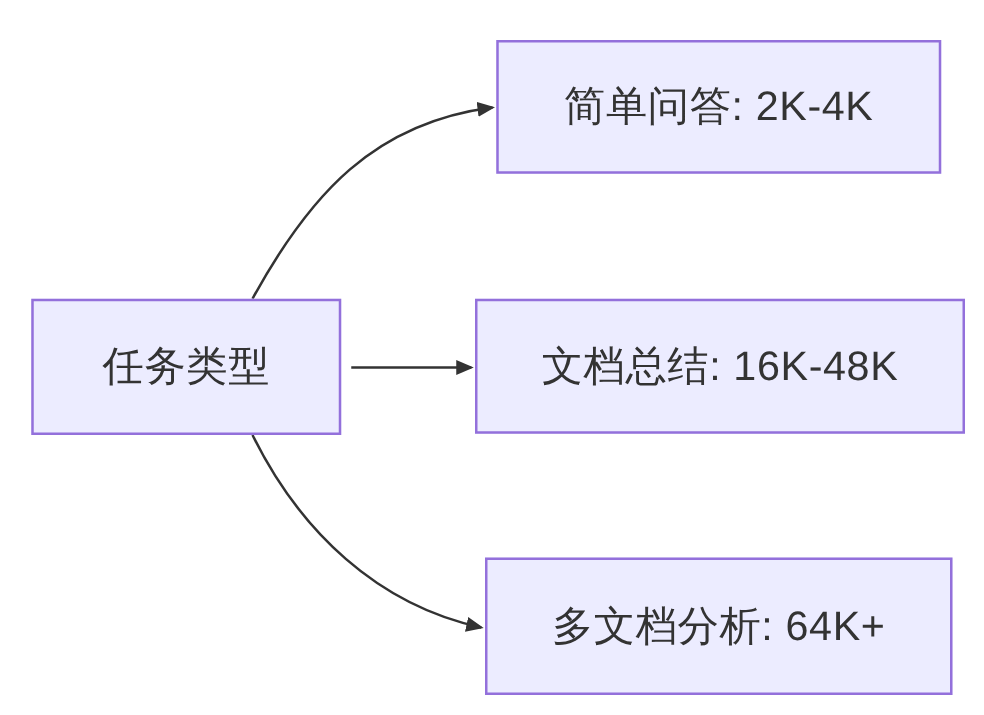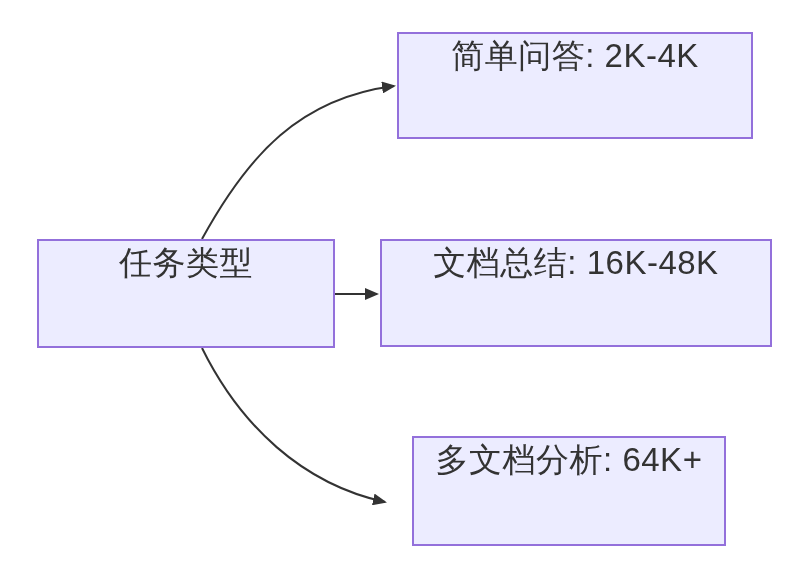--- a/index.html
+++ b/index.html
@@ -38,30 +38,31 @@
   .arrowhead {
     fill: var(--edge);
     stroke: none;
   }
   .node {
     position: absolute;
     box-sizing: border-box;
     background: var(--node-fill);
     border: 2px solid var(--node-border);
     display: flex;
+    align-items: center;
     justify-content: center;
     color: var(--text);
     font-size: 33px;
     letter-spacing: 0.5px;
     white-space: nowrap;
   }
-  #n-root { left: 37px;  top: 239px; width: 298px; height: 109px; }
+  #n-root { left: 25px;  top: 239px; width: 248px; height: 109px; }
   #n-c0   { left: 397px; top: 32px;  width: 356px; height: 107px; }
   #n-c1   { left: 380px; top: 239px; width: 392px; height: 108px; }
-  #n-c2   { left: 388px; top: 436px; width: 314px; height: 110px; margin-left: 24px; }
+  #n-c2   { left: 388px; top: 446px; width: 374px; height: 110px; }
 </style>
 </head>
 <body>
 
 <div class="canvas">
 
   <svg class="edges" width="787" height="572" viewBox="0 0 787 572" aria-hidden="true">
     <defs>
       <marker id="arrow" viewBox="0 0 14 12" markerWidth="14" markerHeight="12" refX="12" refY="6" orient="auto" markerUnits="userSpaceOnUse">
         <path d="M0,0 L14,6 L0,12 Z" class="arrowhead"></path>

